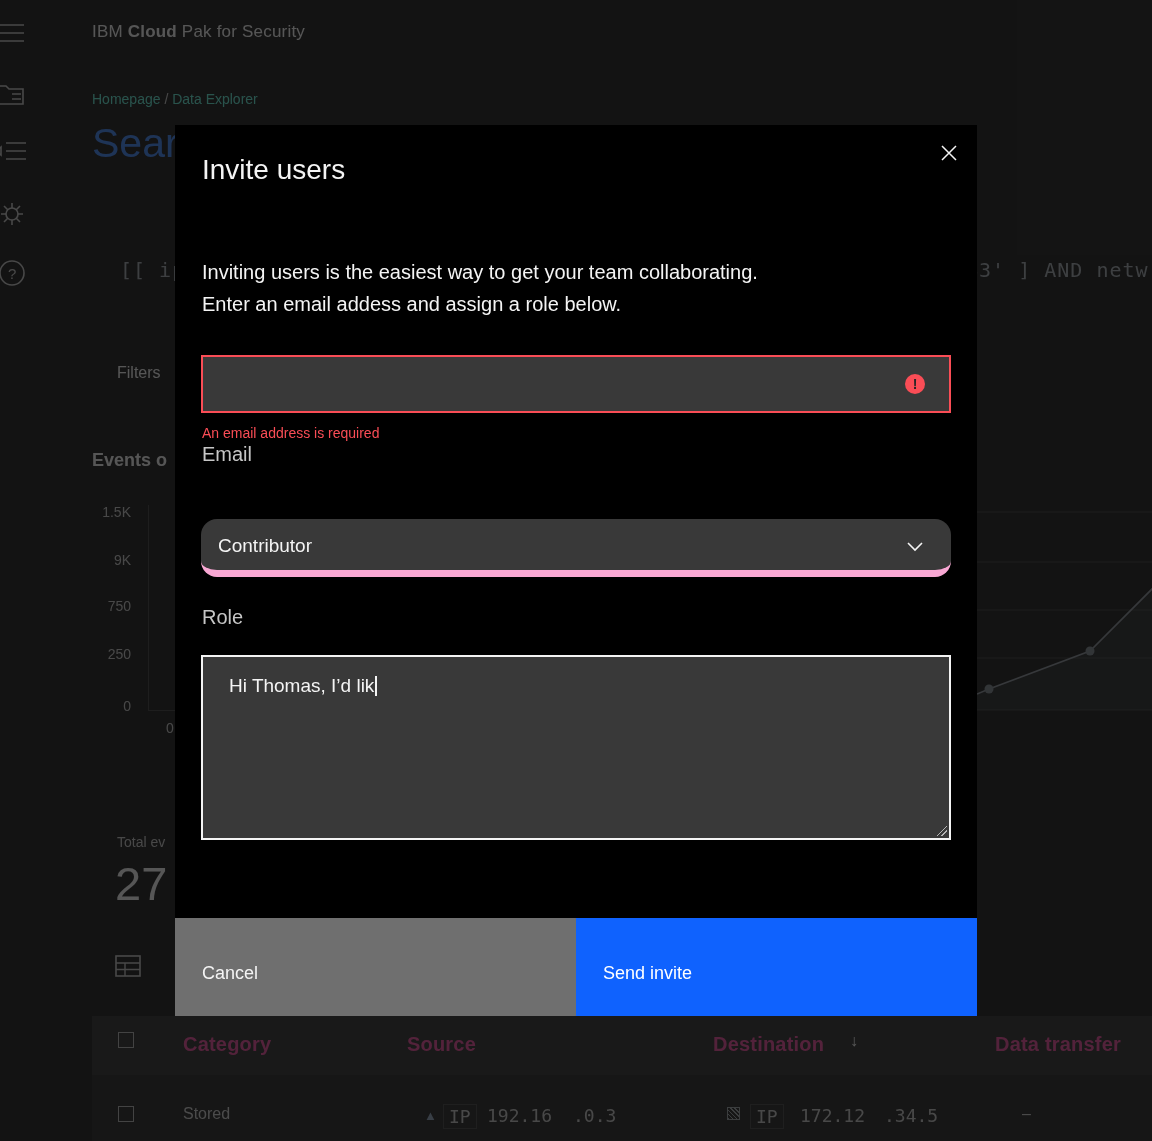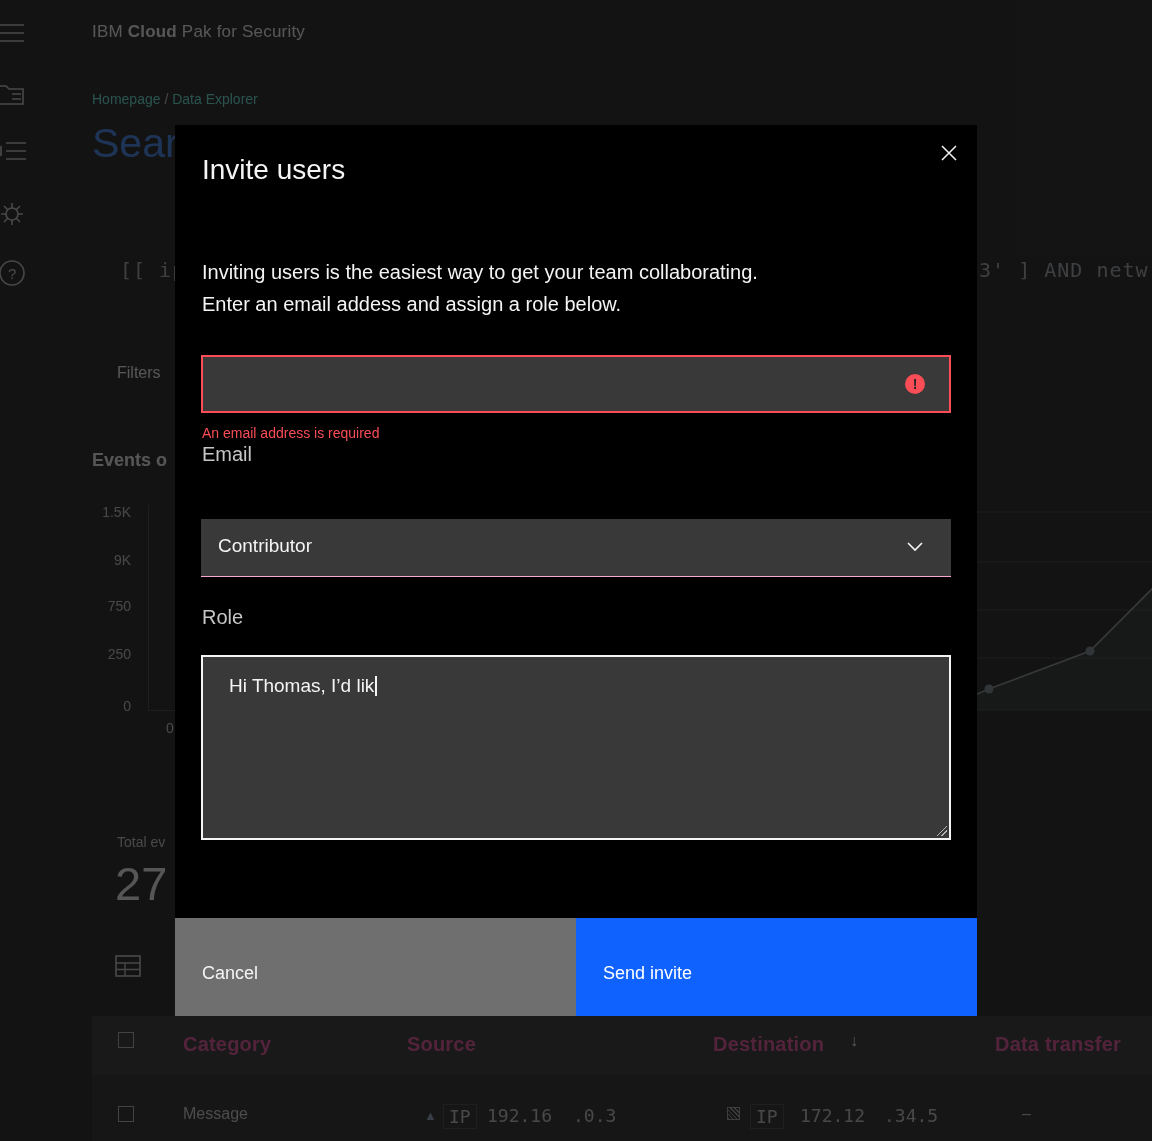--- a/index.html
+++ b/index.html
@@ -54,21 +54,21 @@
   .close-btn { right:4px; top:4px; width:48px; height:48px; display:flex;
     align-items:center; justify-content:center; cursor:pointer; }
   .close-btn svg { stroke:#f4f4f4; stroke-width:1.5; }
   .modal-body { left:27px; top:91px; width:720px; font-size:20px; line-height:32px; color:#f4f4f4;margin-top:40px; }
   .flabel { position:absolute; left:27px; font-size:20px; color:#c6c6c6; }
   .email-input { left:26px; top:230px; width:750px; height:58px; background:#393939; border:2px solid #fa4d56; }
   .err-icon { position:absolute; right:24px; top:17px; width:20px; height:20px; border-radius:50%;
     background:#fa4d56; color:#262626; font-weight:700; font-size:14px; line-height:20px; text-align:center; }
   .email-error { left:27px; top:300px; font-size:14px; color:#fa4d56; }
   .select { left:26px; top:394px; width:750px; height:58px; background:#393939;
-    border-bottom:1px solid #f9a8d4; cursor:pointer; }
+    border-bottom:7px solid #f9a8d4; cursor:pointer;border-radius:16px; }
   .select .val { position:absolute; left:17px; top:16px; font-size:19px; color:#f4f4f4; }
   .select svg { position:absolute; right:28px; top:23px; stroke:#f4f4f4; stroke-width:1.6; fill:none; }
   .textarea { left:26px; top:530px; width:750px; height:185px; background:#393939;
     border:2px solid #f4f4f4; cursor:text; }
   .textarea .val { position:absolute; left:26px; top:18px; font-size:19px; color:#f4f4f4; }
   .caret { display:inline-block; width:1.5px; height:20px; background:#f4f4f4;
     vertical-align:-4px; margin-left:1px; }
   .grip { position:absolute; right:2px; bottom:2px; width:11px; height:11px;
     background:linear-gradient(135deg,transparent 0 50%,#b5b5b5 50% 57%,transparent 57% 72%,#b5b5b5 72% 79%,transparent 79%); }
   .footer { left:0; top:793px; width:802px; height:98px; display:flex; }
@@ -158,21 +158,21 @@
     <div class="checkbox" style="left:26px; top:16px"></div>
     <span class="hcell" style="left:91px">Category</span>
     <span class="hcell" style="left:315px">Source</span>
     <span class="hcell" style="left:621px">Destination</span>
     <span class="hcell sortarrow" style="left:758px; top:16px">↓</span>
     <span class="hcell" style="left:903px">Data transfer</span>
   </div>
 
   <div class="abs trow">
     <div class="checkbox" style="left:26px; top:31px"></div>
-    <span class="rcell" style="left:91px">Message</span>
+    <span class="rcell" style="left:91px">Stored</span>
     <span class="rcell tri" style="left:332px; top:33px">▲</span>
     <span class="rcell mono ipchip" style="left:351px; top:29px">IP</span>
     <span class="rcell mono" style="left:395px">192.16</span>
     <span class="rcell mono" style="left:481px">.0.3</span>
     <span class="rcell hatch" style="left:635px; top:32px"></span>
     <span class="rcell mono ipchip" style="left:658px; top:29px">IP</span>
     <span class="rcell mono" style="left:708px">172.12</span>
     <span class="rcell mono" style="left:792px">.34.5</span>
     <span class="rcell" style="left:930px">–</span>
   </div>

